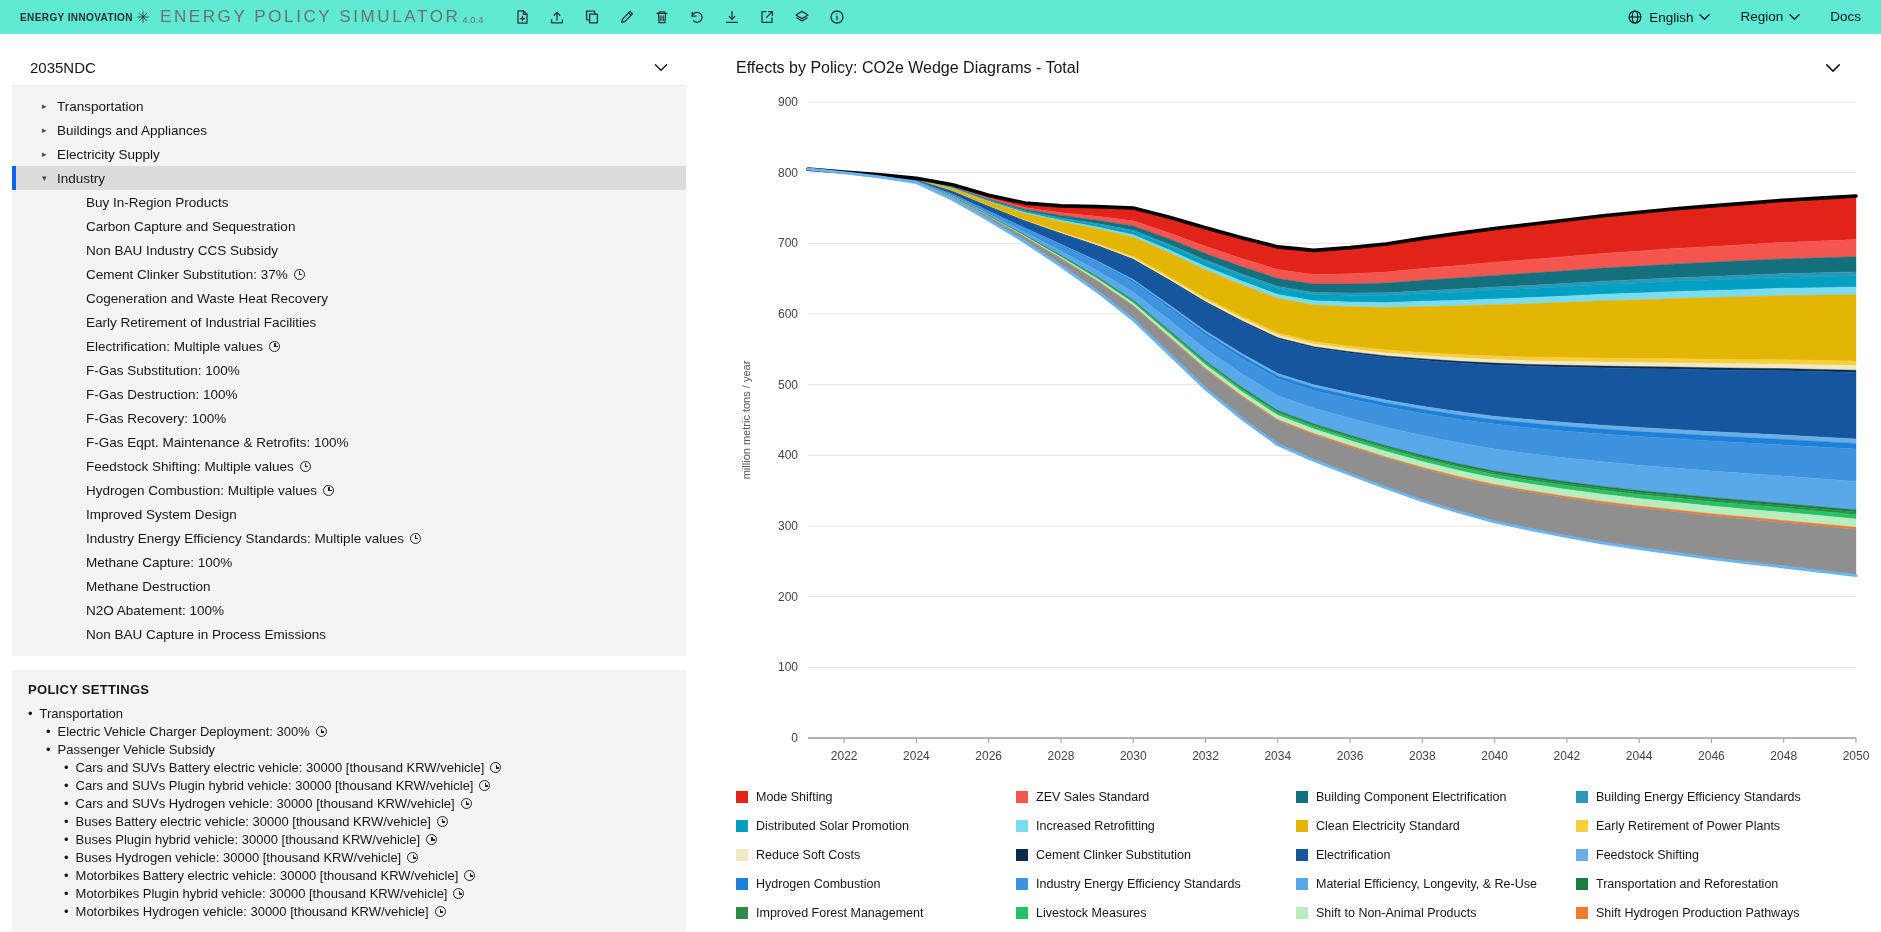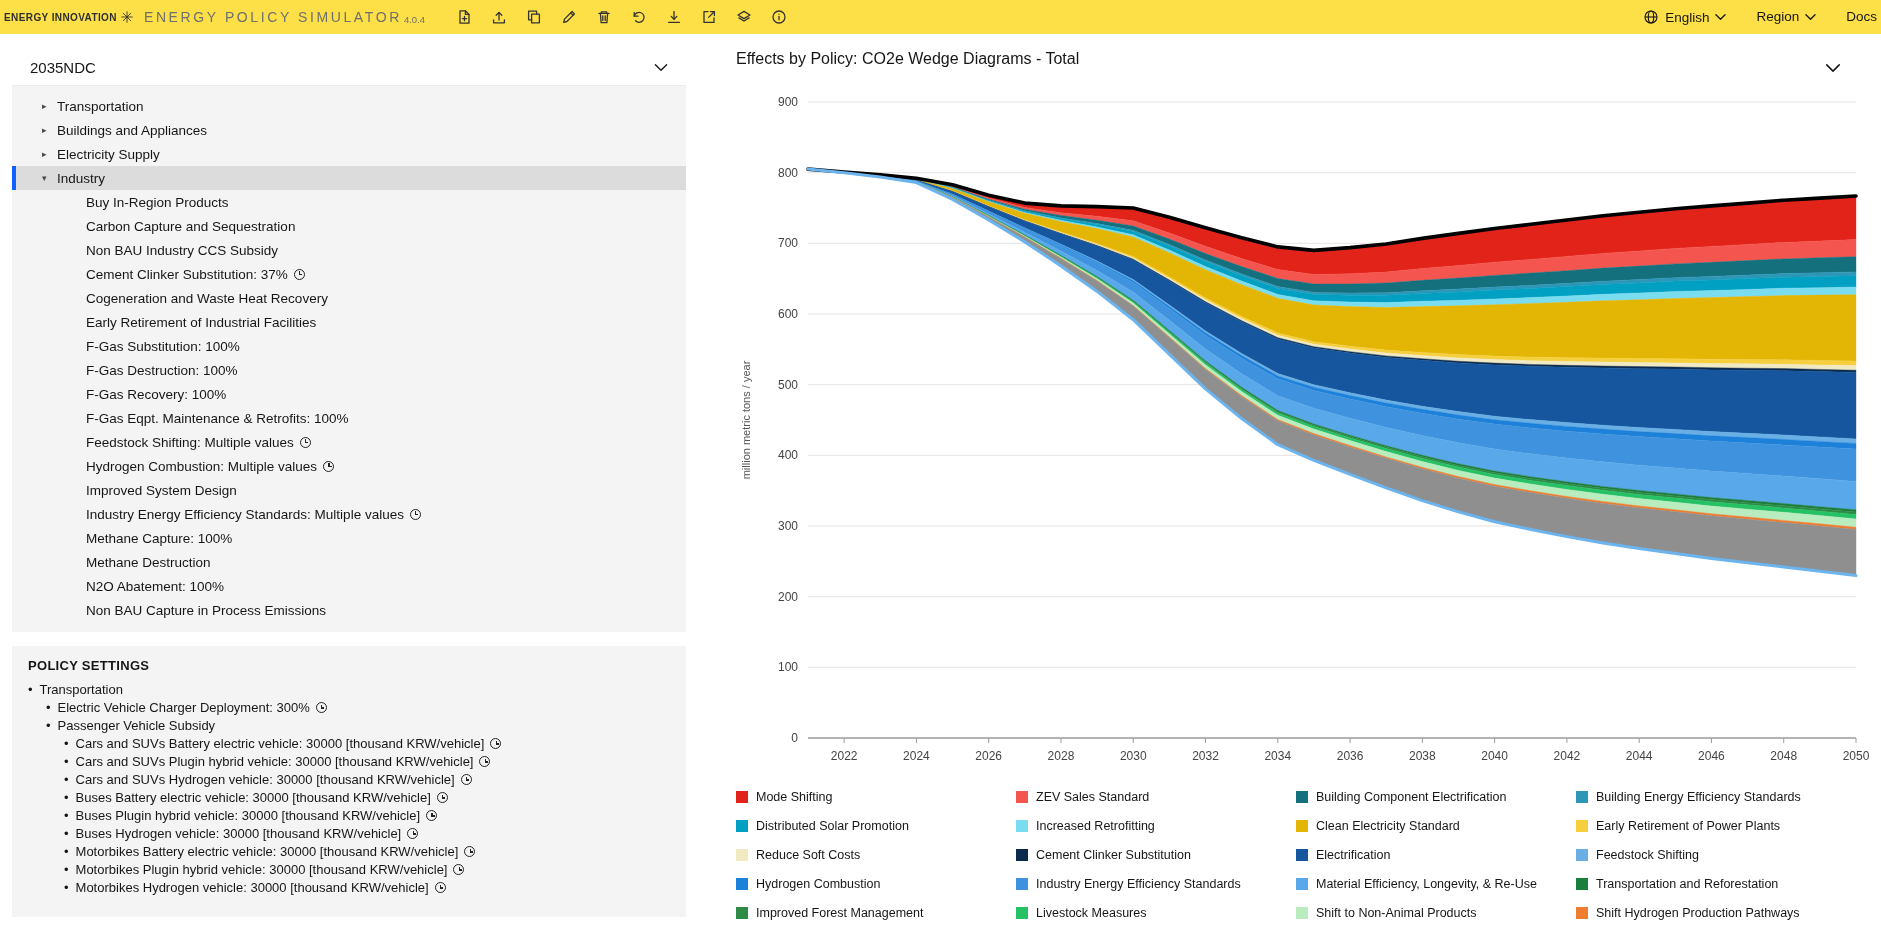--- a/index.html
+++ b/index.html
@@ -1,23 +1,23 @@
 <!DOCTYPE html>
 <html><head>
 <meta charset="utf-8">
 <style>
   *{box-sizing:border-box;margin:0;padding:0}
   html,body{width:1881px;height:932px;overflow:hidden;background:#fff;
     font-family:"Liberation Sans",sans-serif;color:#161616}
 
   
-  header{height:34px;display:flex;align-items:center;padding:0 4px;background:#fde047}
+  header{height:34px;display:flex;align-items:center;padding:0 20px;background:#5eead4}
   .brand{font-size:10px;font-weight:700;letter-spacing:.4px;color:#2f2f2f;display:flex;align-items:center;gap:3px;white-space:nowrap}
   .star{width:14px;height:14px}
-  .app-title{font-size:14px;letter-spacing:2.6px;color:#6f6f6f;margin-left:10px;font-weight:400;white-space:nowrap}
+  .app-title{font-size:17px;letter-spacing:2.6px;color:#6f6f6f;margin-left:10px;font-weight:400;white-space:nowrap}
   .version{font-size:9.5px;color:#6f6f6f;margin-left:2px;margin-top:5px}
   .toolbar{display:flex;gap:13px;margin-left:28px;align-items:center}
   .tb-btn{background:none;border:none;cursor:pointer;width:22px;height:22px;display:flex;align-items:center;justify-content:center;padding:0}
   .tb-btn svg{width:16px;height:16px;stroke:#333;fill:none;stroke-width:1.3;stroke-linecap:round;stroke-linejoin:round}
   .header-right{margin-left:auto;display:flex;align-items:flex-start;gap:30px;font-size:13.5px}
   .hr-item{display:flex;align-items:center;gap:6px;cursor:pointer;background:none;border:none;font:inherit;color:inherit}
   .header-right .globe{width:16px;height:16px;stroke:#161616;fill:none;stroke-width:1.1}
   .chev{width:11px;height:8px;stroke:#161616;fill:none;stroke-width:1.4;stroke-linecap:round;stroke-linejoin:round}
 
   
@@ -49,21 +49,21 @@
   .policy-panel h3{font-size:13px;letter-spacing:.3px;margin-bottom:8px;color:#161616}
   .ps-row{font-size:13px;line-height:18px;display:flex;align-items:flex-start;white-space:nowrap}
   .plvl0{padding-left:0}
   .plvl1{padding-left:18px}
   .plvl2{padding-left:36px}
   .bullet{margin-right:7px}
   .ps-row .clock{margin-top:3px}
 
   
   .chart-col{flex:1;padding-left:50px}
-  .chart-header{display:flex;justify-content:space-between;height:36px;padding-right:40px}
+  .chart-header{display:flex;align-items:center;justify-content:space-between;height:36px;padding-right:40px}
   .chart-title{font-size:16px;font-weight:400}
   .chart-header .chev{width:16px;height:10px;stroke-width:1.2;cursor:pointer}
   .collapse-btn{background:none;border:none;padding:0;cursor:pointer}
   svg.chart{display:block;margin-top:4px}
   .chart text{font-family:"Liberation Sans",sans-serif}
   .tick{font-size:12px;fill:#444}
   .ylab{font-size:11px;fill:#555}
 
   .legend{display:grid;grid-template-columns:repeat(4,280px);row-gap:15px;margin-top:8px}
   .lg-item{display:flex;align-items:center;font-size:12.5px;height:14px}
@@ -212,20 +212,24 @@
         </div>
         <div class="tree-row lvl1">
           <span>Cement Clinker Substitution: 37%</span>
           <span class="clock"></span>
         </div>
         <div class="tree-row lvl1">
           <span>Cogeneration and Waste Heat Recovery</span>
         </div>
         <div class="tree-row lvl1">
           <span>Early Retirement of Industrial Facilities</span>
+        </div>
+        <div class="tree-row lvl1">
+          <span>Electrification: Multiple values</span>
+          <span class="clock"></span>
         </div>
         <div class="tree-row lvl1">
           <span>F-Gas Substitution: 100%</span>
         </div>
         <div class="tree-row lvl1">
           <span>F-Gas Destruction: 100%</span>
         </div>
         <div class="tree-row lvl1">
           <span>F-Gas Recovery: 100%</span>
         </div>

